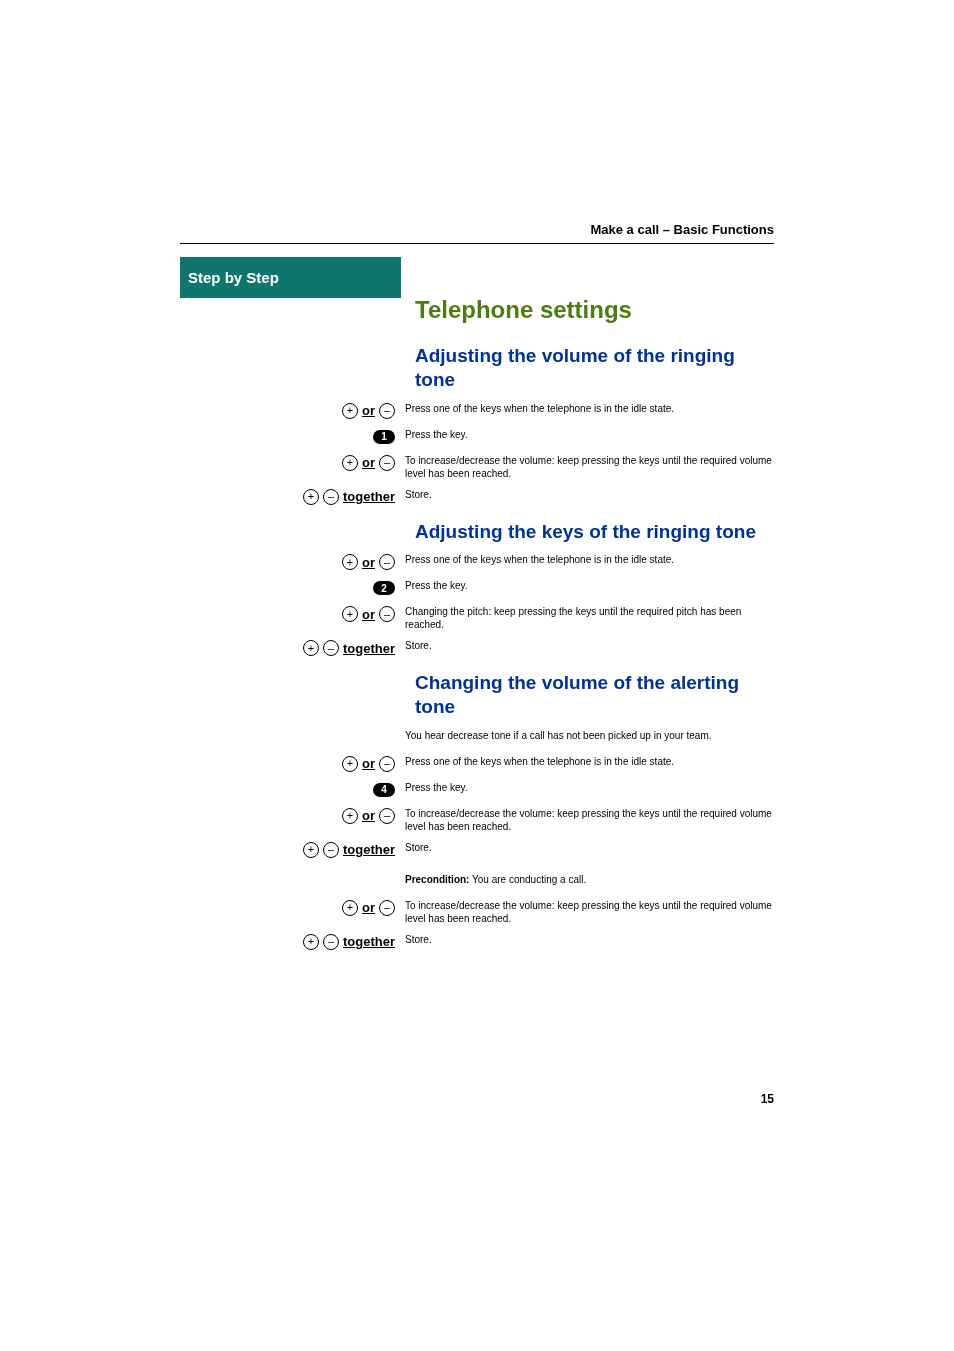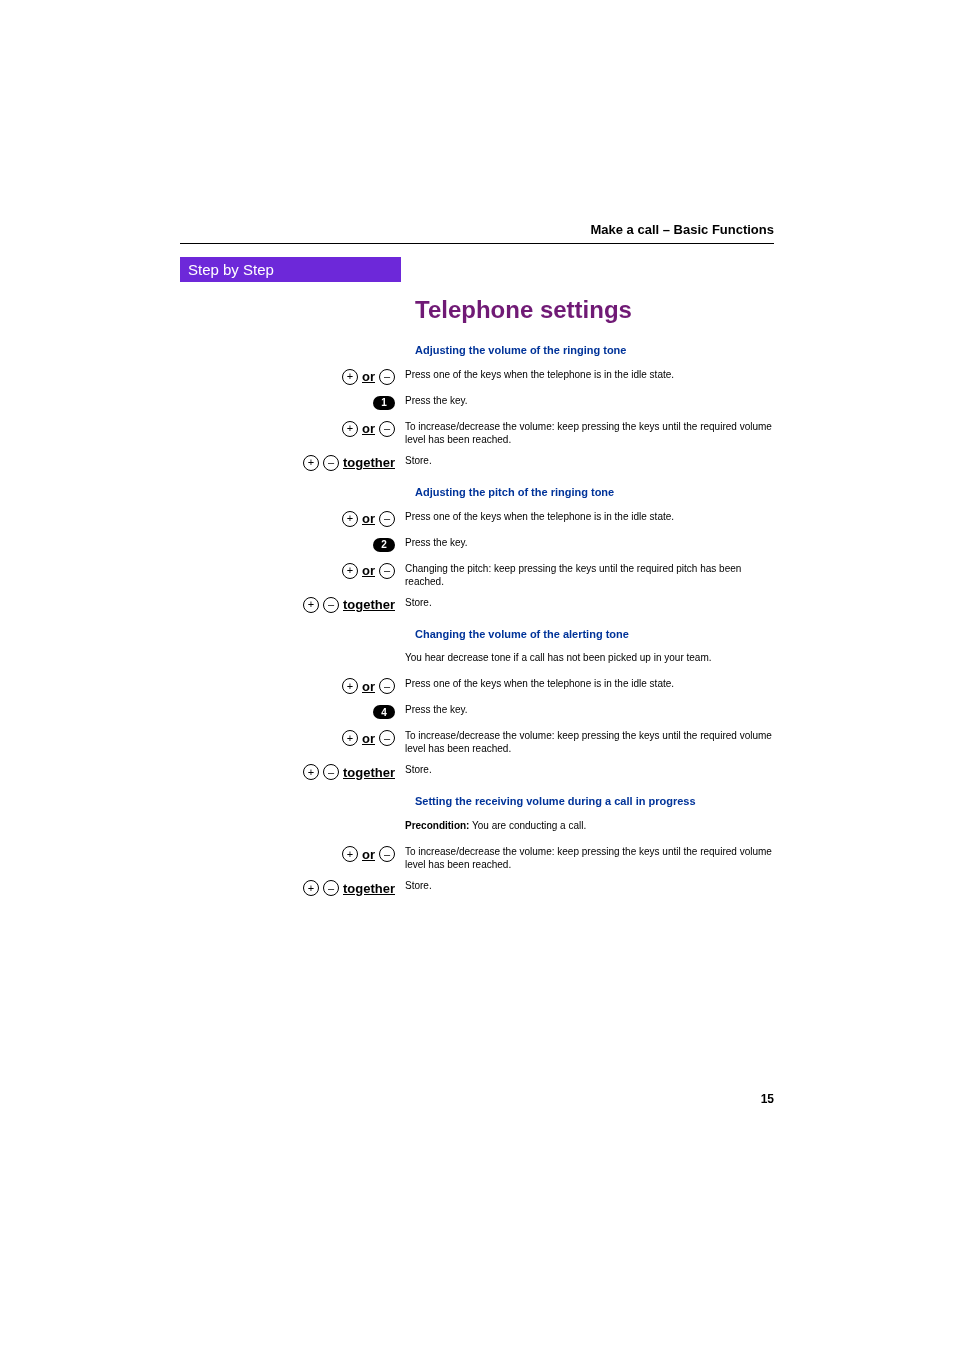--- a/index.html
+++ b/index.html
@@ -25,47 +25,47 @@
     font-size: 13px;
     font-weight: bold;
     padding-bottom: 6px;
     border-bottom: 1px solid #000;
   }
   .sidebar-title {
     position: absolute;
     left: 180px;
     top: 257px;
     width: 221px;
-    background: #6d28d9;
+    background: #0f766e;
     color: #fff;
-    font-weight: normal;
+    font-weight: bold;
     font-size: 15px;
-    padding: 4px 8px;
+    padding: 12px 8px;
     box-sizing: border-box;
   }
   .content {
     position: absolute;
     left: 180px;
     top: 290px;
     width: 594px; 
   }
   .main-title {
-    color: #701a75;
+    color: #4d7c0f;
     font-size: 24px;
     font-weight: bold;
     margin-left: 235px;
     margin-top: 6px;
     margin-bottom: 20px;
   }
   .subsection {
     margin-top: 14px;
   }
   .sub-title {
     color: #003399;
-    font-size: 11px;
+    font-size: 19px;
     font-weight: bold;
     margin-left: 235px;
     margin-bottom: 10px;
     line-height: 1.25;
   }
   .step-row {
     display: flex;
     align-items: flex-start;
     margin: 4px 0 8px 0;
   }
@@ -171,21 +171,21 @@
           <div class="step-row">
             <div class="step-left">
               <span class="pm-icon">+</span>
               <span class="pm-icon">–</span>
               <span class="together-text">together</span>
             </div>
             <div class="step-right">Store.</div>
           </div>
         </div>
         <div class="subsection">
-          <div class="sub-title">Adjusting the pitch of the ringing tone</div>
+          <div class="sub-title">Adjusting the keys of the ringing tone</div>
           <div class="step-row">
             <div class="step-left">
               <span class="pm-icon">+</span>
               <span class="or-text">or</span>
               <span class="pm-icon">–</span>
             </div>
             <div class="step-right">Press one of the keys when the telephone is in the idle state.</div>
           </div>
           <div class="step-row">
             <div class="step-left">
@@ -241,21 +241,20 @@
           <div class="step-row">
             <div class="step-left">
               <span class="pm-icon">+</span>
               <span class="pm-icon">–</span>
               <span class="together-text">together</span>
             </div>
             <div class="step-right">Store.</div>
           </div>
         </div>
         <div class="subsection">
-          <div class="sub-title">Setting the receiving volume during a call in progress</div>
           <div class="step-row">
             <div class="step-left"></div>
             <div class="step-right"><span class="precond-label">Precondition:</span><span> You are conducting a call.</span></div>
           </div>
           <div class="step-row">
             <div class="step-left">
               <span class="pm-icon">+</span>
               <span class="or-text">or</span>
               <span class="pm-icon">–</span>
             </div>

